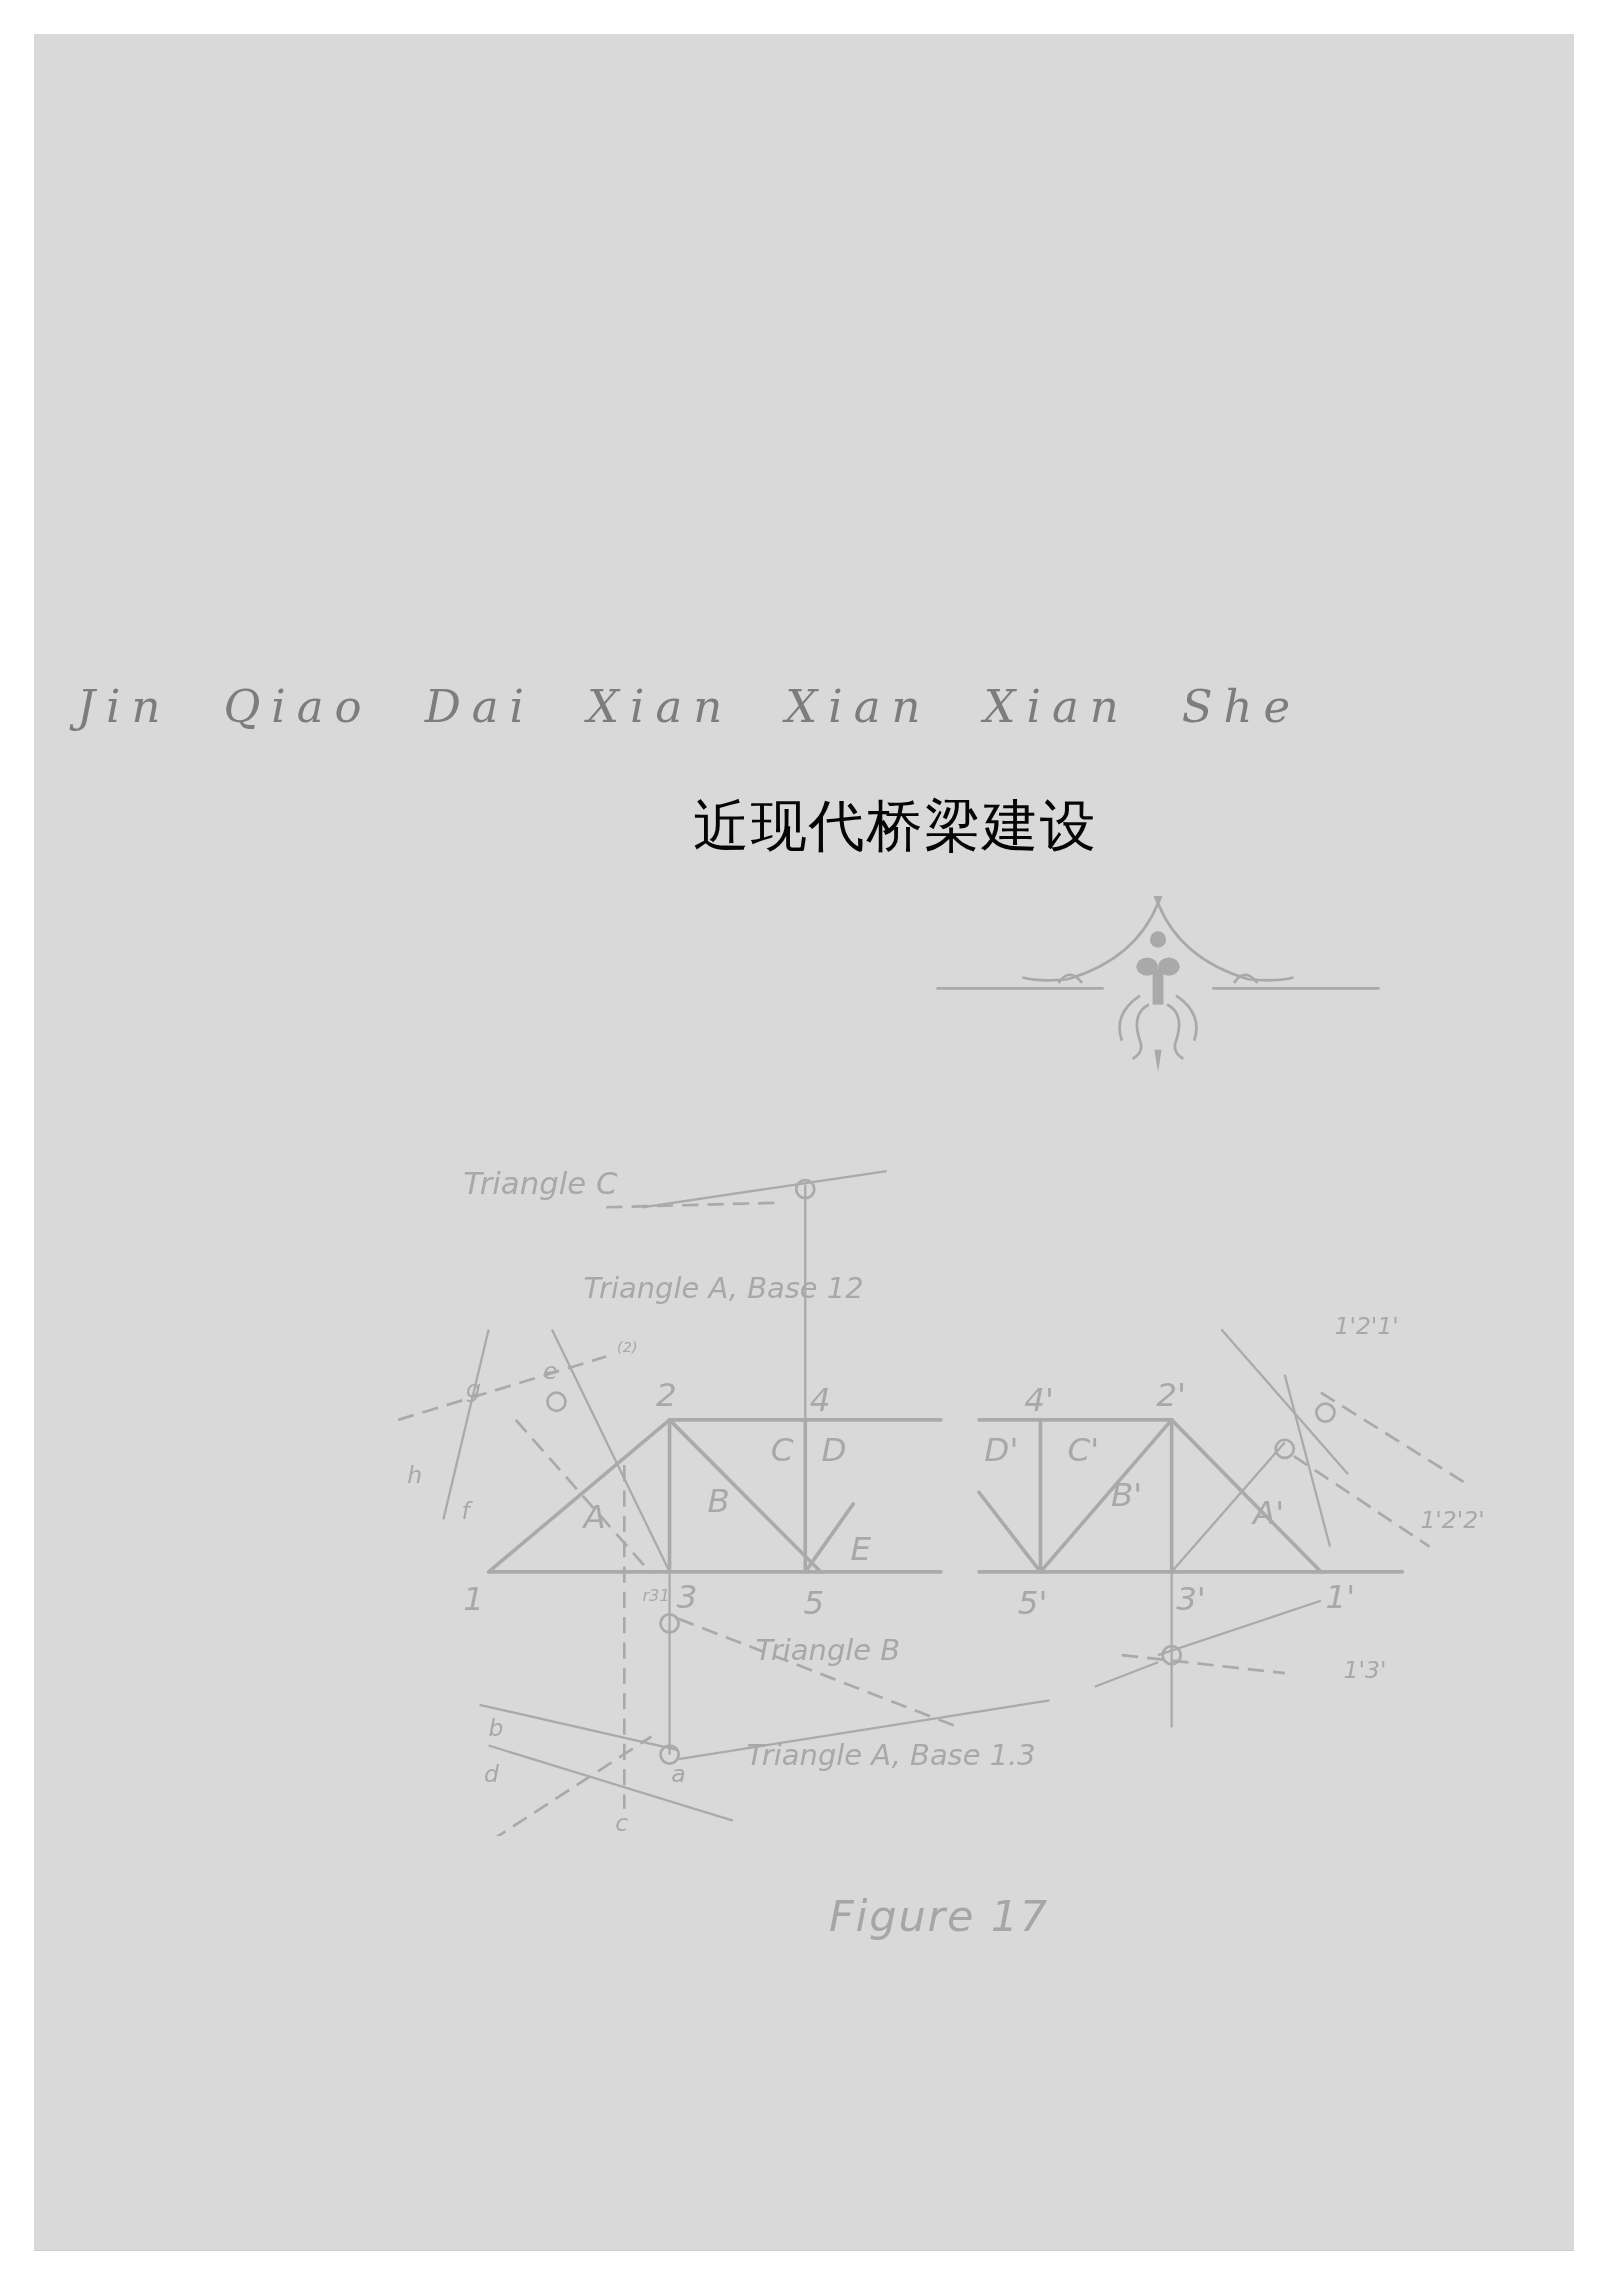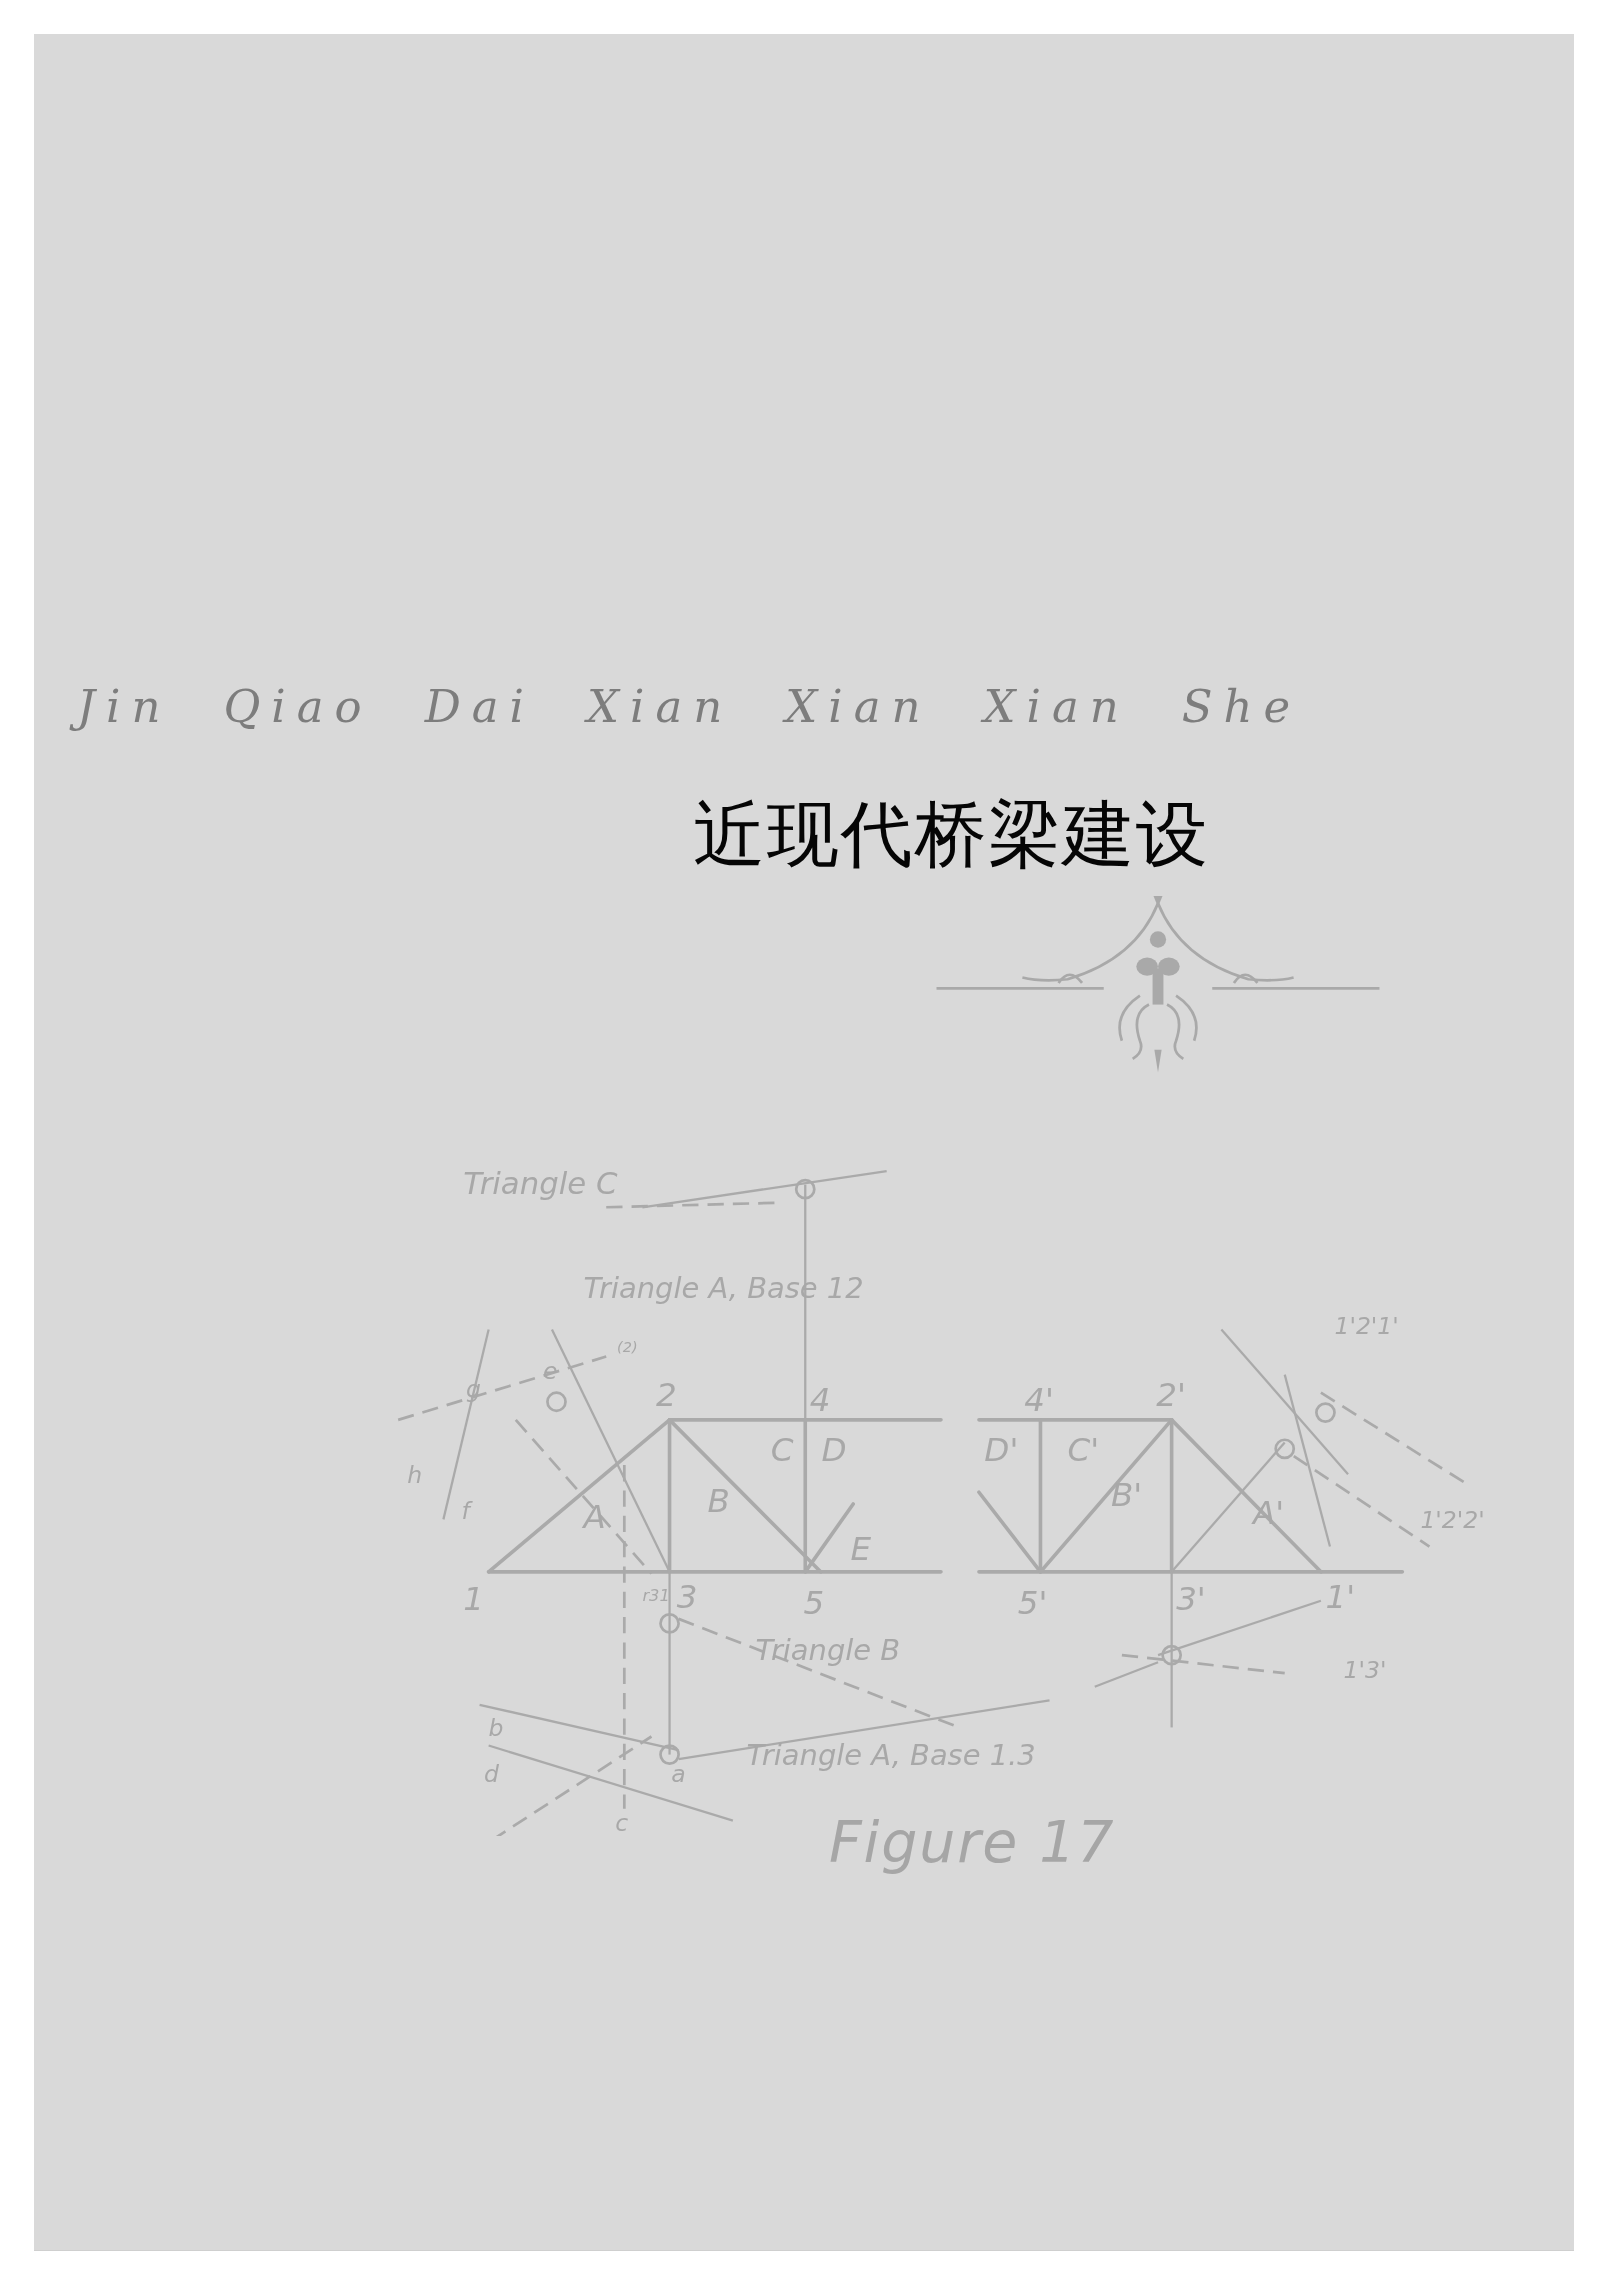--- a/index.html
+++ b/index.html
@@ -9,29 +9,29 @@
     background:#d9d9d9; border-bottom:1.8px solid #cfcfcf;
   }
   .pinyin {
     position:absolute; left:77px; top:680px; width:1266px; height:109px;
     font-family:"DejaVu Serif", serif; font-style:italic;
     font-size:45px; color:#7d7d7d; letter-spacing:11px; white-space:nowrap;
   }
   .pinyin span { display:inline-block; margin-right:52px; }
   .title {
     position:absolute; left:693px; top:798px;
-    font-family:"DejaVu Serif", serif; font-size:72px; color:#050505;
+    font-family:"DejaVu Serif", serif; font-size:56px; color:#050505;
     letter-spacing:1.8px; white-space:nowrap; line-height:1;
   }
   .ornament { position:absolute; left:932px; top:896px; }
   .figure { position:absolute; left:380px; top:1058px; }
   .fig-label {
-    position:absolute; left:829px; top:1809px;
+    position:absolute; left:829px; top:1891px;
     font-family:"DejaVu Sans", sans-serif; font-style:italic;
-    font-size:57px; color:#a6a6a6; letter-spacing:1.8px;text-align:right;
+    font-size:43px; color:#a6a6a6; letter-spacing:1.8px;text-align:right;
   }
   svg text { font-family:"DejaVu Sans", sans-serif; font-style:italic; fill:#a8a8a8; }
 </style>
 </head>
 <body>
 
 <div class="page"></div>
 
 <div class="pinyin">
   <span>Jin</span><span>Qiao</span><span>Dai</span><span>Xian</span><span>Xian</span><span>Xian</span><span>She</span>

